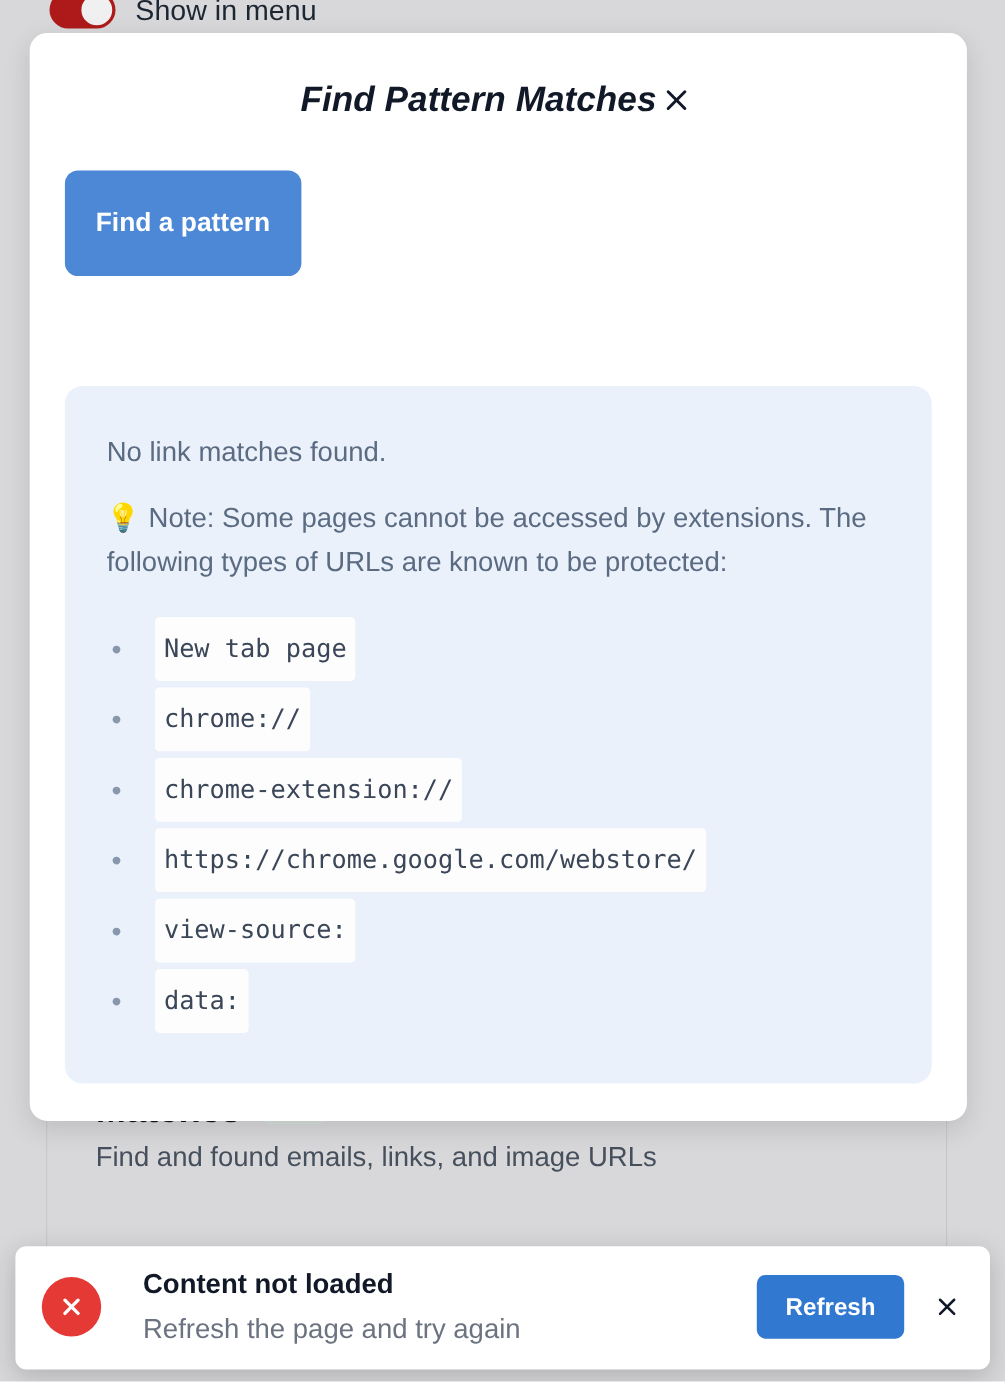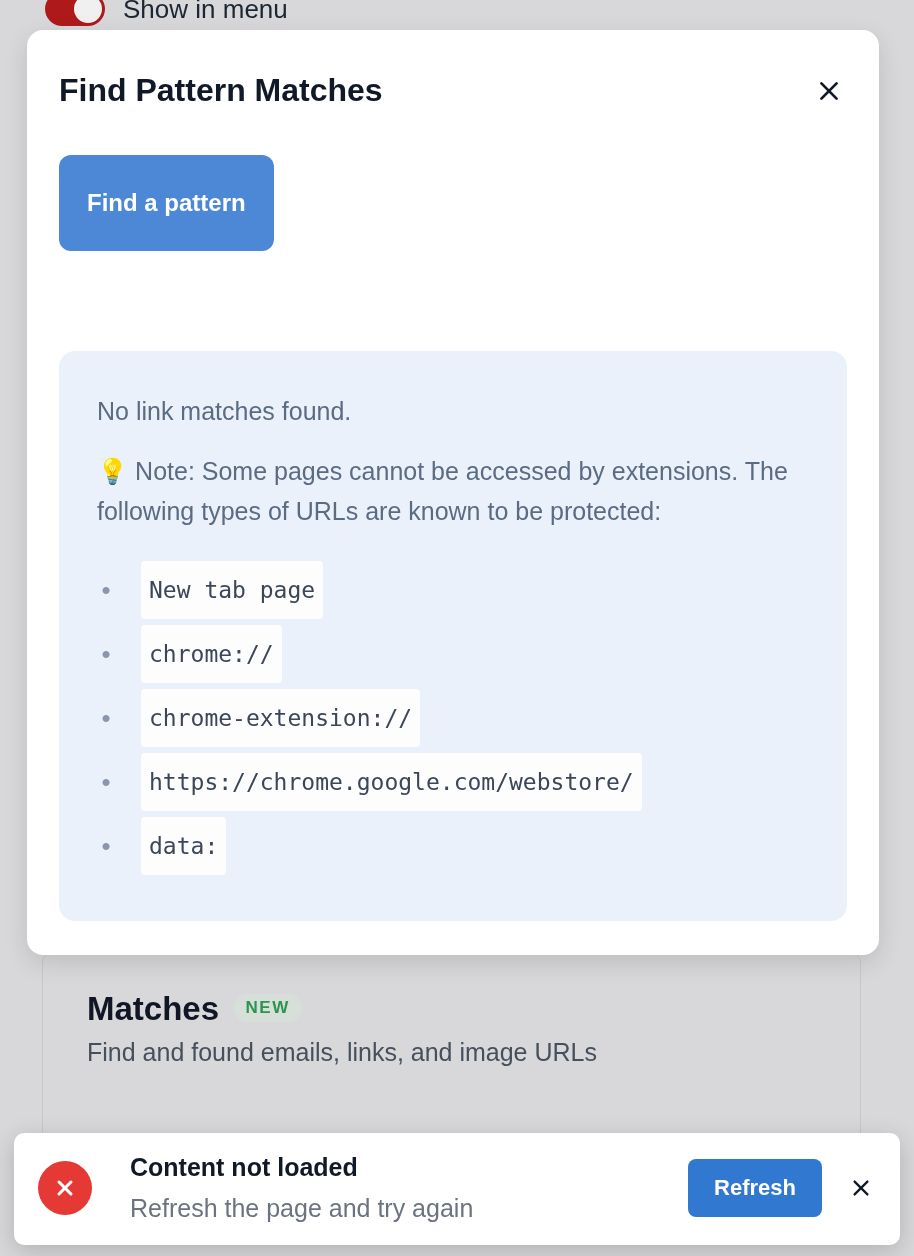--- a/index.html
+++ b/index.html
@@ -12,21 +12,21 @@
   .bg-toggle::after{ content:""; position:absolute; width:28px; height:28px; background:#fff; border-radius:50%; top:3px; right:3px; }
   .bg-divider{ position:absolute; top:913px; left:55px; right:55px; height:1px; background:#d1d5db;}
   .bg-card{ position:absolute; top:951px; left:42px; right:53px; height:220px; border:1px solid #d1d5db; border-radius:12px; background:transparent; padding:38px 44px 0 44px; color:#4b5563;}
   .bg-card h3{ font-size:33px; font-weight:800; color:#111827; display:inline-block;}
   .bg-badge{ display:inline-block; font-size:17px; font-weight:700; letter-spacing:1.5px; color:#2e9e54; background:#e4eee7; border-radius:14px; padding:4px 12px; vertical-align:7px; margin-left:10px;}
   .bg-card p{ margin-top:10px; font-size:25px; color:#4b5563;}
   .bg-dim{ position:absolute; inset:0; background:rgba(0,0,0,0.06); }
 
   
   .modal{ position:absolute; top:30px; left:27px; right:35px; background:#fff; border-radius:16px; box-shadow:0 8px 24px rgba(0,0,0,0.12); padding:42px 32px 34px 32px; }
-  .modal-header{ display:flex; justify-content:space-between; align-items:center; }
+  .modal-header{ display:flex; justify-content:center; align-items:center;font-style:italic; }
   .modal-title{ font-size:32px; font-weight:600; color:#111827; }
   .close-btn{ width:36px; height:36px; display:flex; align-items:center; justify-content:center; cursor:pointer; color:#111827; }
   .find-btn{ margin-top:46px; background:#4c88d6; color:#fff; font-weight:700; font-size:24px; border:none; border-radius:12px; padding:34px 28px; cursor:pointer; }
   .info-box{ margin-top:100px; background:#eaf1fb; border-radius:16px; padding:40px 38px 40px 38px; }
   .info-line{ font-size:25px; line-height:1.6; color:#5a6b82; }
   .info-line + .info-line{ margin-top:20px; }
   .info-list{ list-style:none; margin-top:30px; }
   .info-list li{ display:flex; align-items:center; gap:26px; margin-bottom:6px; }
   .info-list li::before{ content:"•"; color:#8897ab; font-size:26px; line-height:1; width:18px; text-align:center; }
   .code-chip{ font-family: ui-monospace, SFMono-Regular, Menlo, Consolas, monospace; font-size:23px; color:#3b4658; background:#fdfdfd; padding:16px 8px; border-radius:4px; }
@@ -81,20 +81,23 @@
       <li>
           <span class="code-chip">chrome://</span>
         </li>
       <li>
           <span class="code-chip">chrome-extension://</span>
         </li>
       <li>
           <span class="code-chip">https://chrome.google.com/webstore/</span>
         </li>
       <li>
+          <span class="code-chip">view-source:</span>
+        </li>
+      <li>
           <span class="code-chip">data:</span>
         </li>
     </ul>
   </div>
 </div>
 
 <div class="toast">
   <div class="toast-icon">
     <svg width="24" height="24" viewBox="0 0 24 24" fill="none" stroke="#fff" stroke-width="3" stroke-linecap="round">
         <line x1="6" y1="6" x2="18" y2="18"></line>

